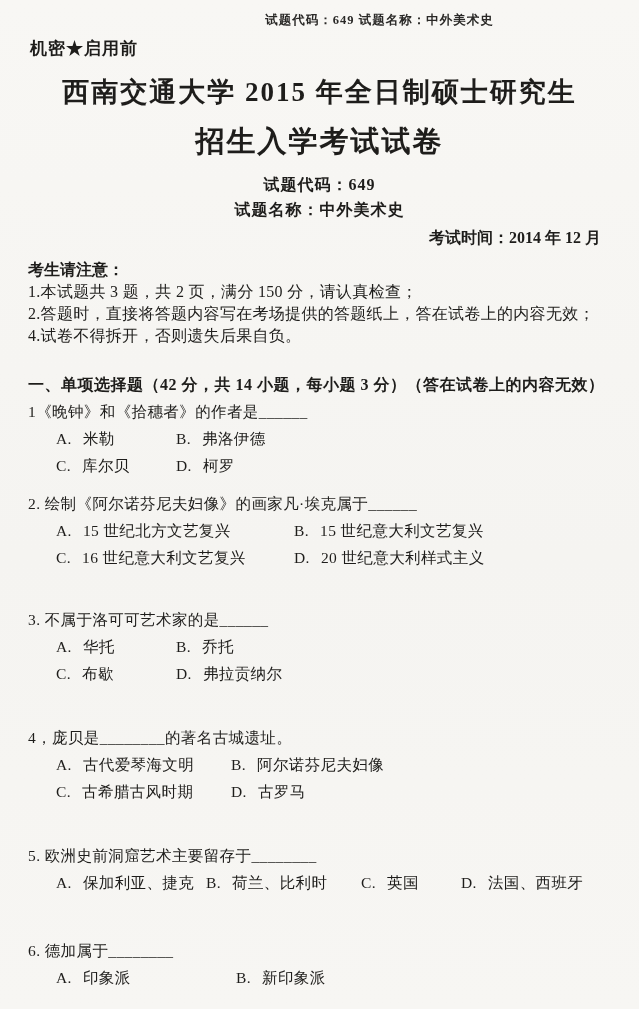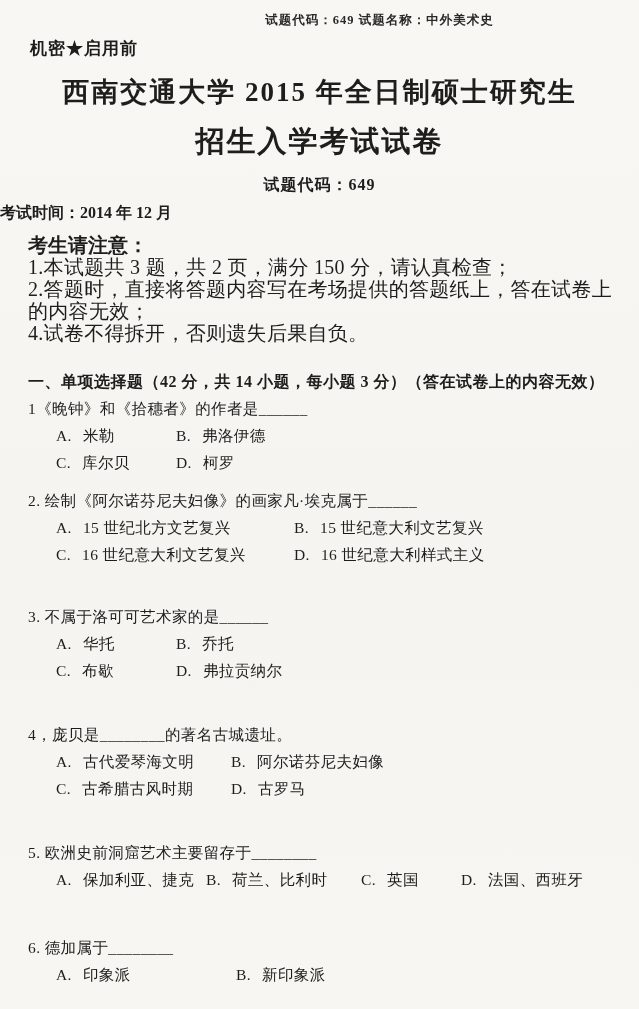--- a/index.html
+++ b/index.html
@@ -33,26 +33,27 @@
   .title-2 { margin-top: 12px; font-size: 29px; }
   .code-line, .name-line {
     text-align: center;
     font-size: 16px;
     font-weight: bold;
     letter-spacing: 1px;
   }
   .code-line { margin-top: 13px; }
   .name-line { margin-top: 4px; }
   .exam-time {
-    text-align: left;
+    text-align: right;
+    padding-right: 38px;
     margin-top: 7px;
     font-size: 16px;
     font-weight: bold;
   }
-  .notice { margin: 10px 20px 0 28px; font-size: 20px; line-height: 22px; }
+  .notice { margin: 10px 20px 0 28px; font-size: 16px; line-height: 22px; }
   .notice-label { font-weight: bold; }
   .notice-item { letter-spacing: 0.3px; }
   .section-heading {
     margin: 28px 20px 0 28px;
     font-size: 16px;
     font-weight: bold;
     letter-spacing: 0.5px;
   }
   .questions { margin: 0 16px 0 28px; font-size: 15.5px; }
   .question-stem { line-height: 24px; letter-spacing: 0.4px; }
@@ -62,20 +63,21 @@
 </style>
 </head>
 <body>
 
 <div class="page">
   <div class="doc-header">试题代码：649  试题名称：中外美术史</div>
   <div class="confidential">机密★启用前</div>
   <div class="title-line title-1">西南交通大学 2015 年全日制硕士研究生</div>
   <div class="title-line title-2">招生入学考试试卷</div>
   <div class="code-line">试题代码：649</div>
+  <div class="name-line">试题名称：中外美术史</div>
   <div class="exam-time">考试时间：2014 年 12 月</div>
 
   <div class="notice">
     <div class="notice-label">考生请注意：</div>
     <div class="notice-item">1.本试题共 3 题，共 2 页，满分 150 分，请认真检查；</div>
     <div class="notice-item">2.答题时，直接将答题内容写在考场提供的答题纸上，答在试卷上的内容无效；</div>
     <div class="notice-item">4.试卷不得拆开，否则遗失后果自负。</div>
   </div>
 
   <div class="section-heading">一、单项选择题（42 分，共 14 小题，每小题 3 分）（答在试卷上的内容无效）</div>
@@ -116,21 +118,21 @@
             <span class="option-text">15 世纪意大利文艺复兴</span>
           </span>
         </div>
         <div class="option-row">
           <span class="option" style="min-width: 238px;">
             <span class="option-label">C.</span>
             <span class="option-text">16 世纪意大利文艺复兴</span>
           </span>
           <span class="option">
             <span class="option-label">D.</span>
-            <span class="option-text">16 世纪意大利样式主义</span>
+            <span class="option-text">20 世纪意大利样式主义</span>
           </span>
         </div>
       </div>
       <div class="question-block" style="margin-top: 38px;">
         <div class="question-stem">3. 不属于洛可可艺术家的是______</div>
         <div class="option-row">
           <span class="option" style="min-width: 120px;">
             <span class="option-label">A.</span>
             <span class="option-text">华托</span>
           </span>

